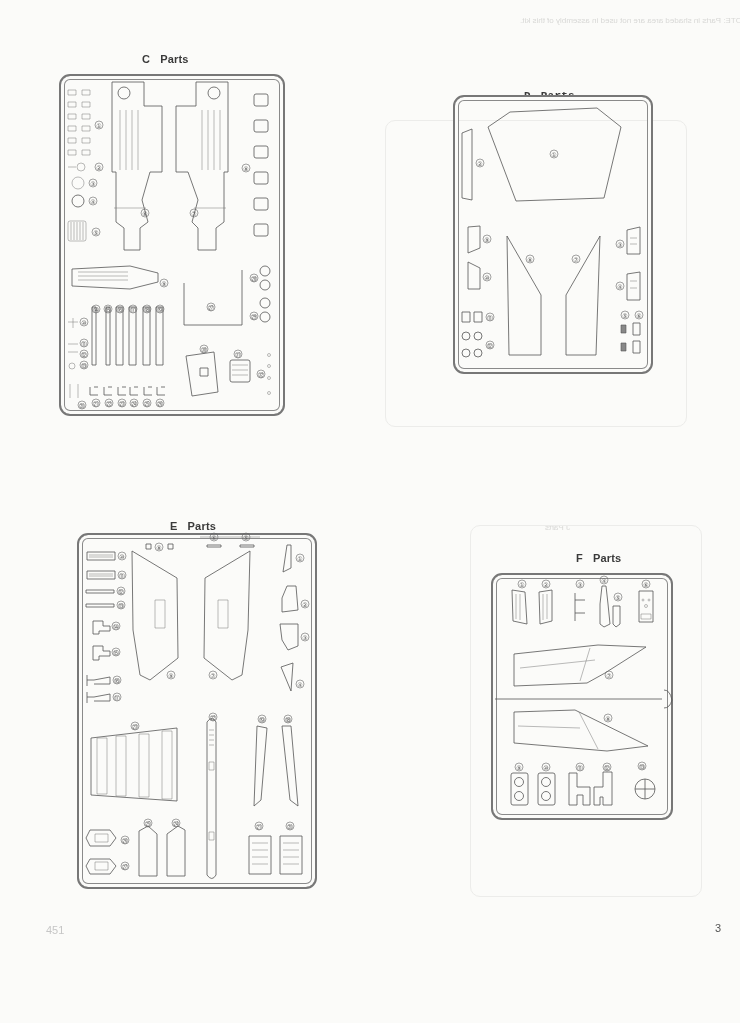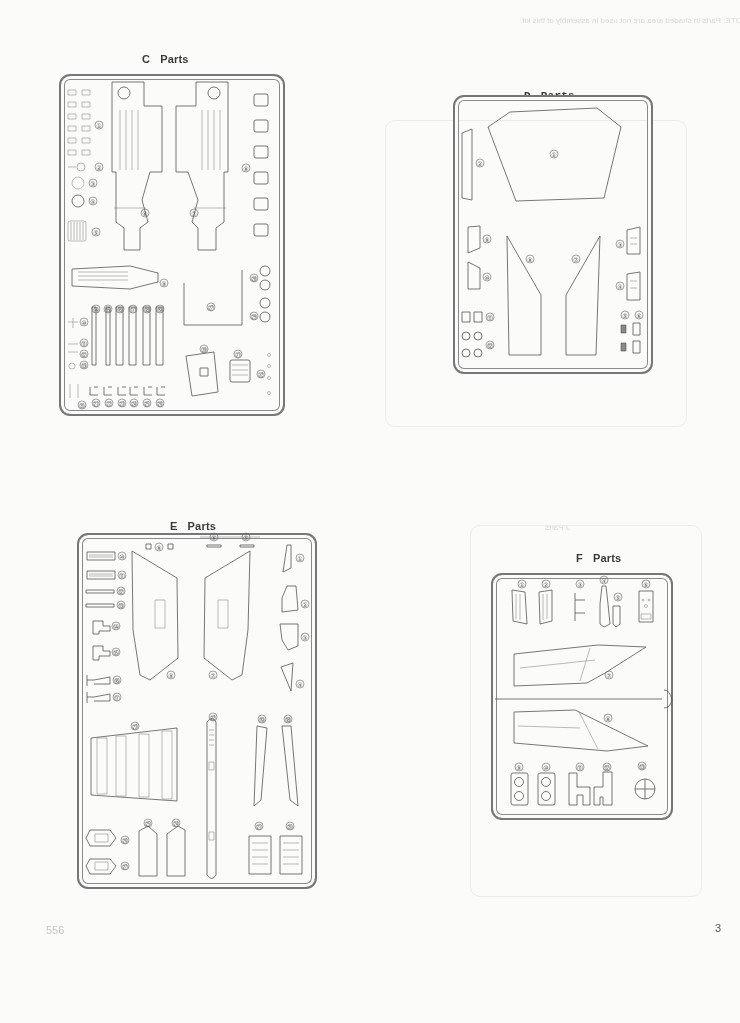--- a/index.html
+++ b/index.html
@@ -525,14 +525,14 @@
       <text class="num" x="546" y="767">⑩</text>
     <circle class="ncirc" cx="580" cy="767" r="4"></circle>
       <text class="num" x="580" y="767">⑪</text>
     <circle class="ncirc" cx="607" cy="767" r="4"></circle>
       <text class="num" x="607" y="767">⑫</text>
     <circle class="ncirc" cx="642" cy="766" r="4"></circle>
       <text class="num" x="642" y="766">⑬</text>
   </g>
 </svg>
 
-<div class="page-num left" style="left:46px; top:924px;">556</div>
+<div class="page-num left" style="left:46px; top:924px;">451</div>
 <div class="page-num" style="left:715px; top:922px;">3</div>
 
 </body></html>

